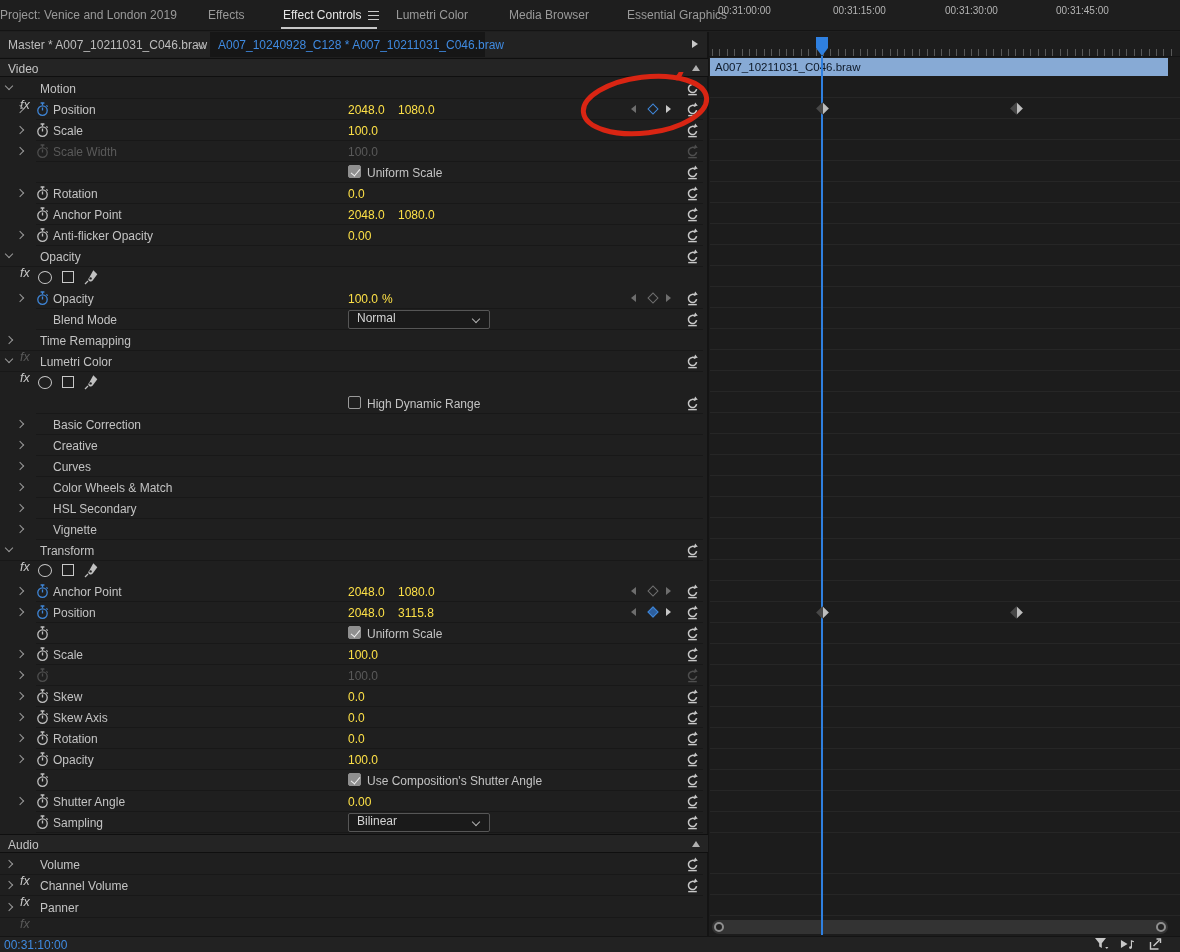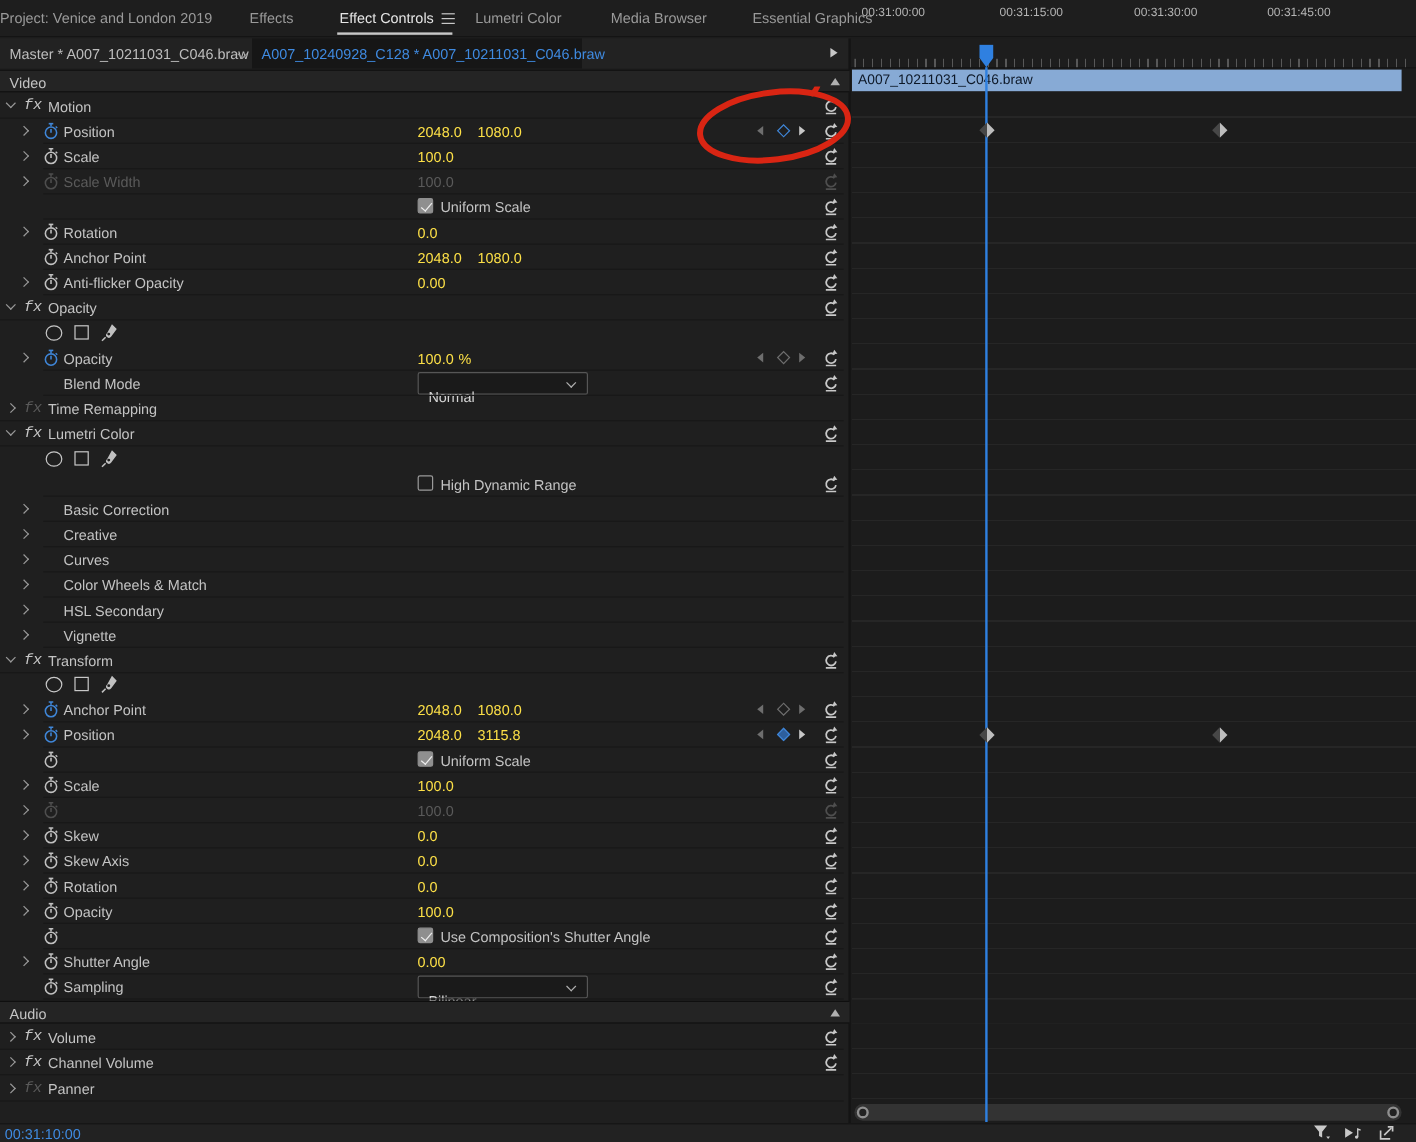--- a/index.html
+++ b/index.html
@@ -41,21 +41,21 @@
   .row::after{content:"";position:absolute;left:36px;right:5px;bottom:0;border-bottom:1px solid #181818}
   .row.full::after{left:0}
   .row.noline::after{display:none}
   .sechdr{position:absolute;left:0;width:708px;height:19px;background:#242424;border-top:1px solid #0f0f0f;border-bottom:1px solid #0f0f0f}
   .lbl{position:absolute;left:53px;top:4px;color:#c3c3c3;white-space:nowrap}
   .lbl.e{left:40px}
   .lbl.s{left:8px;top:3px}
   .dim{color:#5a5a5a!important}
   .val{position:absolute;top:4px;color:#fde047;white-space:nowrap}
   .v1{left:348px}.v2{left:398px}.vunit{left:382px}
-  .fx{position:absolute;left:20px;top:3px;width:14px;font-family:Liberation Mono, monospace;font-style:italic;font-size:12.5px;color:#c8c8c8}
+  .fx{position:absolute;left:20px;top:20px;width:14px;font-family:Liberation Sans, sans-serif;font-style:italic;font-size:12.5px;color:#c8c8c8}
   .chev{position:absolute;width:10px;height:10px}
   .chev::before{content:"";position:absolute;left:2px;top:2px;width:5px;height:5px;border-right:1.4px solid #999;border-bottom:1.4px solid #999;transform:rotate(-45deg)}
   .chev.open::before{transform:rotate(45deg);top:0;left:2px}
   .chev.p{left:15px;top:5px}
   .chev.e{left:4px;top:5px}
   .ic{position:absolute;color:#c0c0c0}
   .sw{left:36px;top:3px;width:13px;height:15px}
   .c-b{color:#3f86d8}.c-d{color:#4e4e4e}
   .reset{left:685px;top:3px;width:15px;height:15px;color:#c8c8c8;cursor:pointer}
   .reset.rdim{color:#4e4e4e}
@@ -64,21 +64,21 @@
   .ar{position:absolute;right:6px;top:1px;width:0;height:0;border-top:4px solid transparent;border-bottom:4px solid transparent;border-left:5px solid #c8c8c8}
   .ar.adim{border-left-color:#6e6e6e}
   .kd{position:absolute;left:20px;top:1px;width:8px;height:8px;transform:rotate(45deg);border:1.5px solid #6e6e6e}
   .kd.kblue{border-color:#3f86d8}
   .kd.kbluef{border-color:#3f86d8;background:#2d5f9e}
   .cb{position:absolute;left:348px;top:3px;width:13px;height:13px;border:1.2px solid #9a9a9a;border-radius:2px}
   .cb.checked{background:#8f8f8f;border-color:#8f8f8f}
   .cb.checked::after{content:"";position:absolute;left:3.5px;top:0.5px;width:4px;height:8px;border-right:1.8px solid #efefef;border-bottom:1.8px solid #efefef;transform:rotate(40deg)}
   .cblbl{position:absolute;left:367px;top:4px;color:#c3c3c3;white-space:nowrap}
   .dd{position:absolute;left:348px;top:1px;width:142px;height:19px;border:1px solid #565656;border-radius:2px;background:#1a1a1a;cursor:pointer}
-  .ddv{position:absolute;left:8px;top:13px;color:#d4d4d4}
+  .ddv{position:absolute;left:8px;top:0;color:#d4d4d4}
   .ddchev{position:absolute;right:9px;top:5px;width:7px;height:7px}
   .ddchev::before{content:"";position:absolute;width:5px;height:5px;border-right:1.4px solid #b0b0b0;border-bottom:1.4px solid #b0b0b0;transform:rotate(45deg)}
   .mask-ellipse{position:absolute;left:38px;top:4px;width:14px;height:13px;border:1.4px solid #c8c8c8;border-radius:50%}
   .mask-rect{position:absolute;left:62px;top:4px;width:12px;height:12px;border:1.4px solid #c8c8c8}
   .mask-pen{left:84px;top:2px;width:15px;height:16px}
   .coll{position:absolute;left:692px;top:6px;width:0;height:0;border-left:4.5px solid transparent;border-right:4.5px solid transparent;border-bottom:6px solid #b0b0b0;cursor:pointer}
 
   
   .annot{position:absolute;left:578px;top:72px;width:140px;height:68px;z-index:60;pointer-events:none}
 

